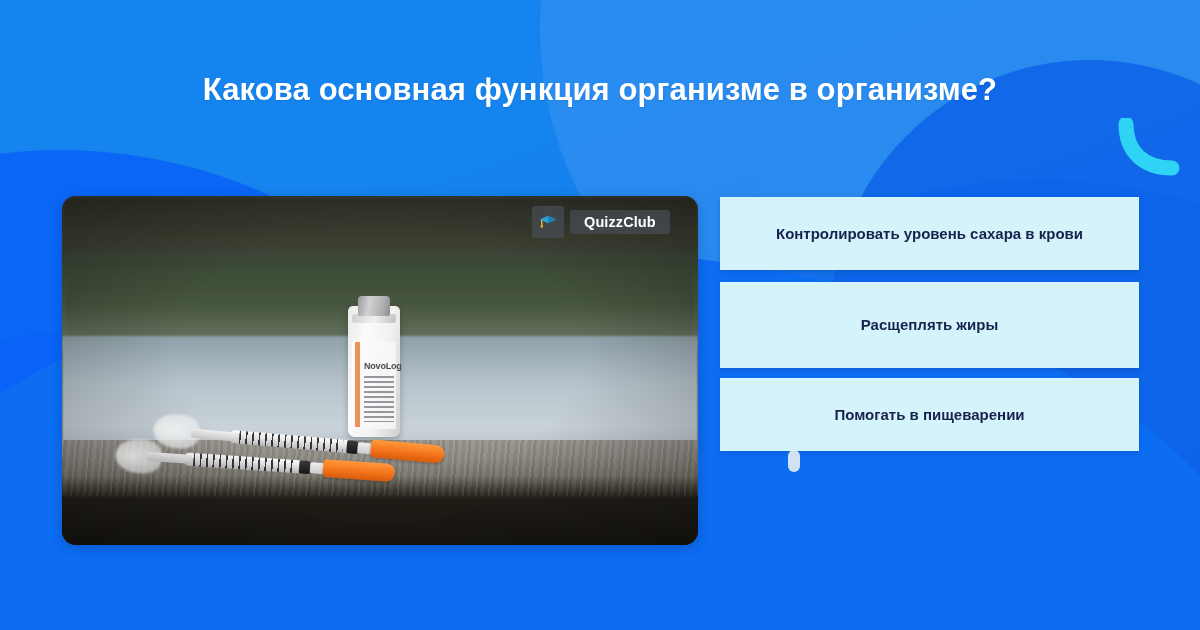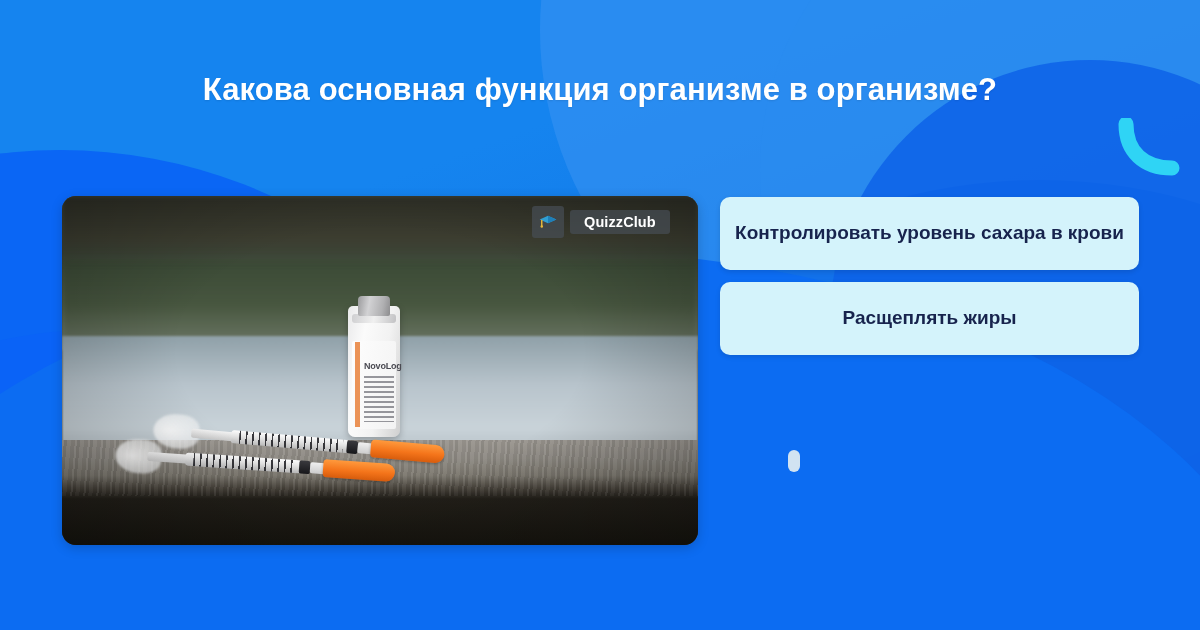--- a/index.html
+++ b/index.html
@@ -196,31 +196,31 @@
     color:#ffffff; font-size:14.5px; font-weight:bold;
     letter-spacing:.1px;
   }
 
   
   .answers {
     position:absolute; left:720px; top:197px; width:419px;
   }
   .answer {
     background:#d4f3fb;
-    border-radius:10px;
+    border-radius:0;
     color:#17234d;
-    font-size:19px; font-weight:bold;
+    font-size:15px; font-weight:bold;
     text-align:center; line-height:1.28;
     display:flex; align-items:center; justify-content:center;
     padding:8px 12px;
     box-shadow:0 2px 5px rgba(0,0,0,.12);
   }
   .answer.a1 { height:73px; margin-bottom:10px; }
   .answer.a2 { height:73px; margin-bottom:10px; }
-  .answer.a3 { height:73px; margin-bottom:10px;margin-top:12px; }
+  .answer.a3 { height:86px; margin-bottom:10px;margin-top:12px; }
   .answer.a4 { height:73px; }
 
   .scroll-thumb {
     position:absolute; left:788px; top:450px;
     width:12px; height:22px;
     background:#e3eef2; border-radius:6px;
     opacity:.92;
   }
 </style>
 </head>
@@ -292,17 +292,18 @@
         <path d="M4.5 10.2 L4.5 16.8" stroke="#e8b93a" stroke-width="1.7" stroke-linecap="round"></path>
         <circle cx="4.5" cy="17.4" r="1.5" fill="#e8b93a"></circle>
       </svg>
     </div>
     <div class="badge-name">QuizzClub</div>
   </div>
 
   <div class="answers">
     <div class="answer a1">Контролировать уровень сахара в крови</div>
     <div class="answer a3">Расщеплять жиры</div>
+    <div class="answer a4">Помогать в пищеварении</div>
   </div>
 
   <div class="scroll-thumb"></div>
 
 </div>
 
 </body></html>

